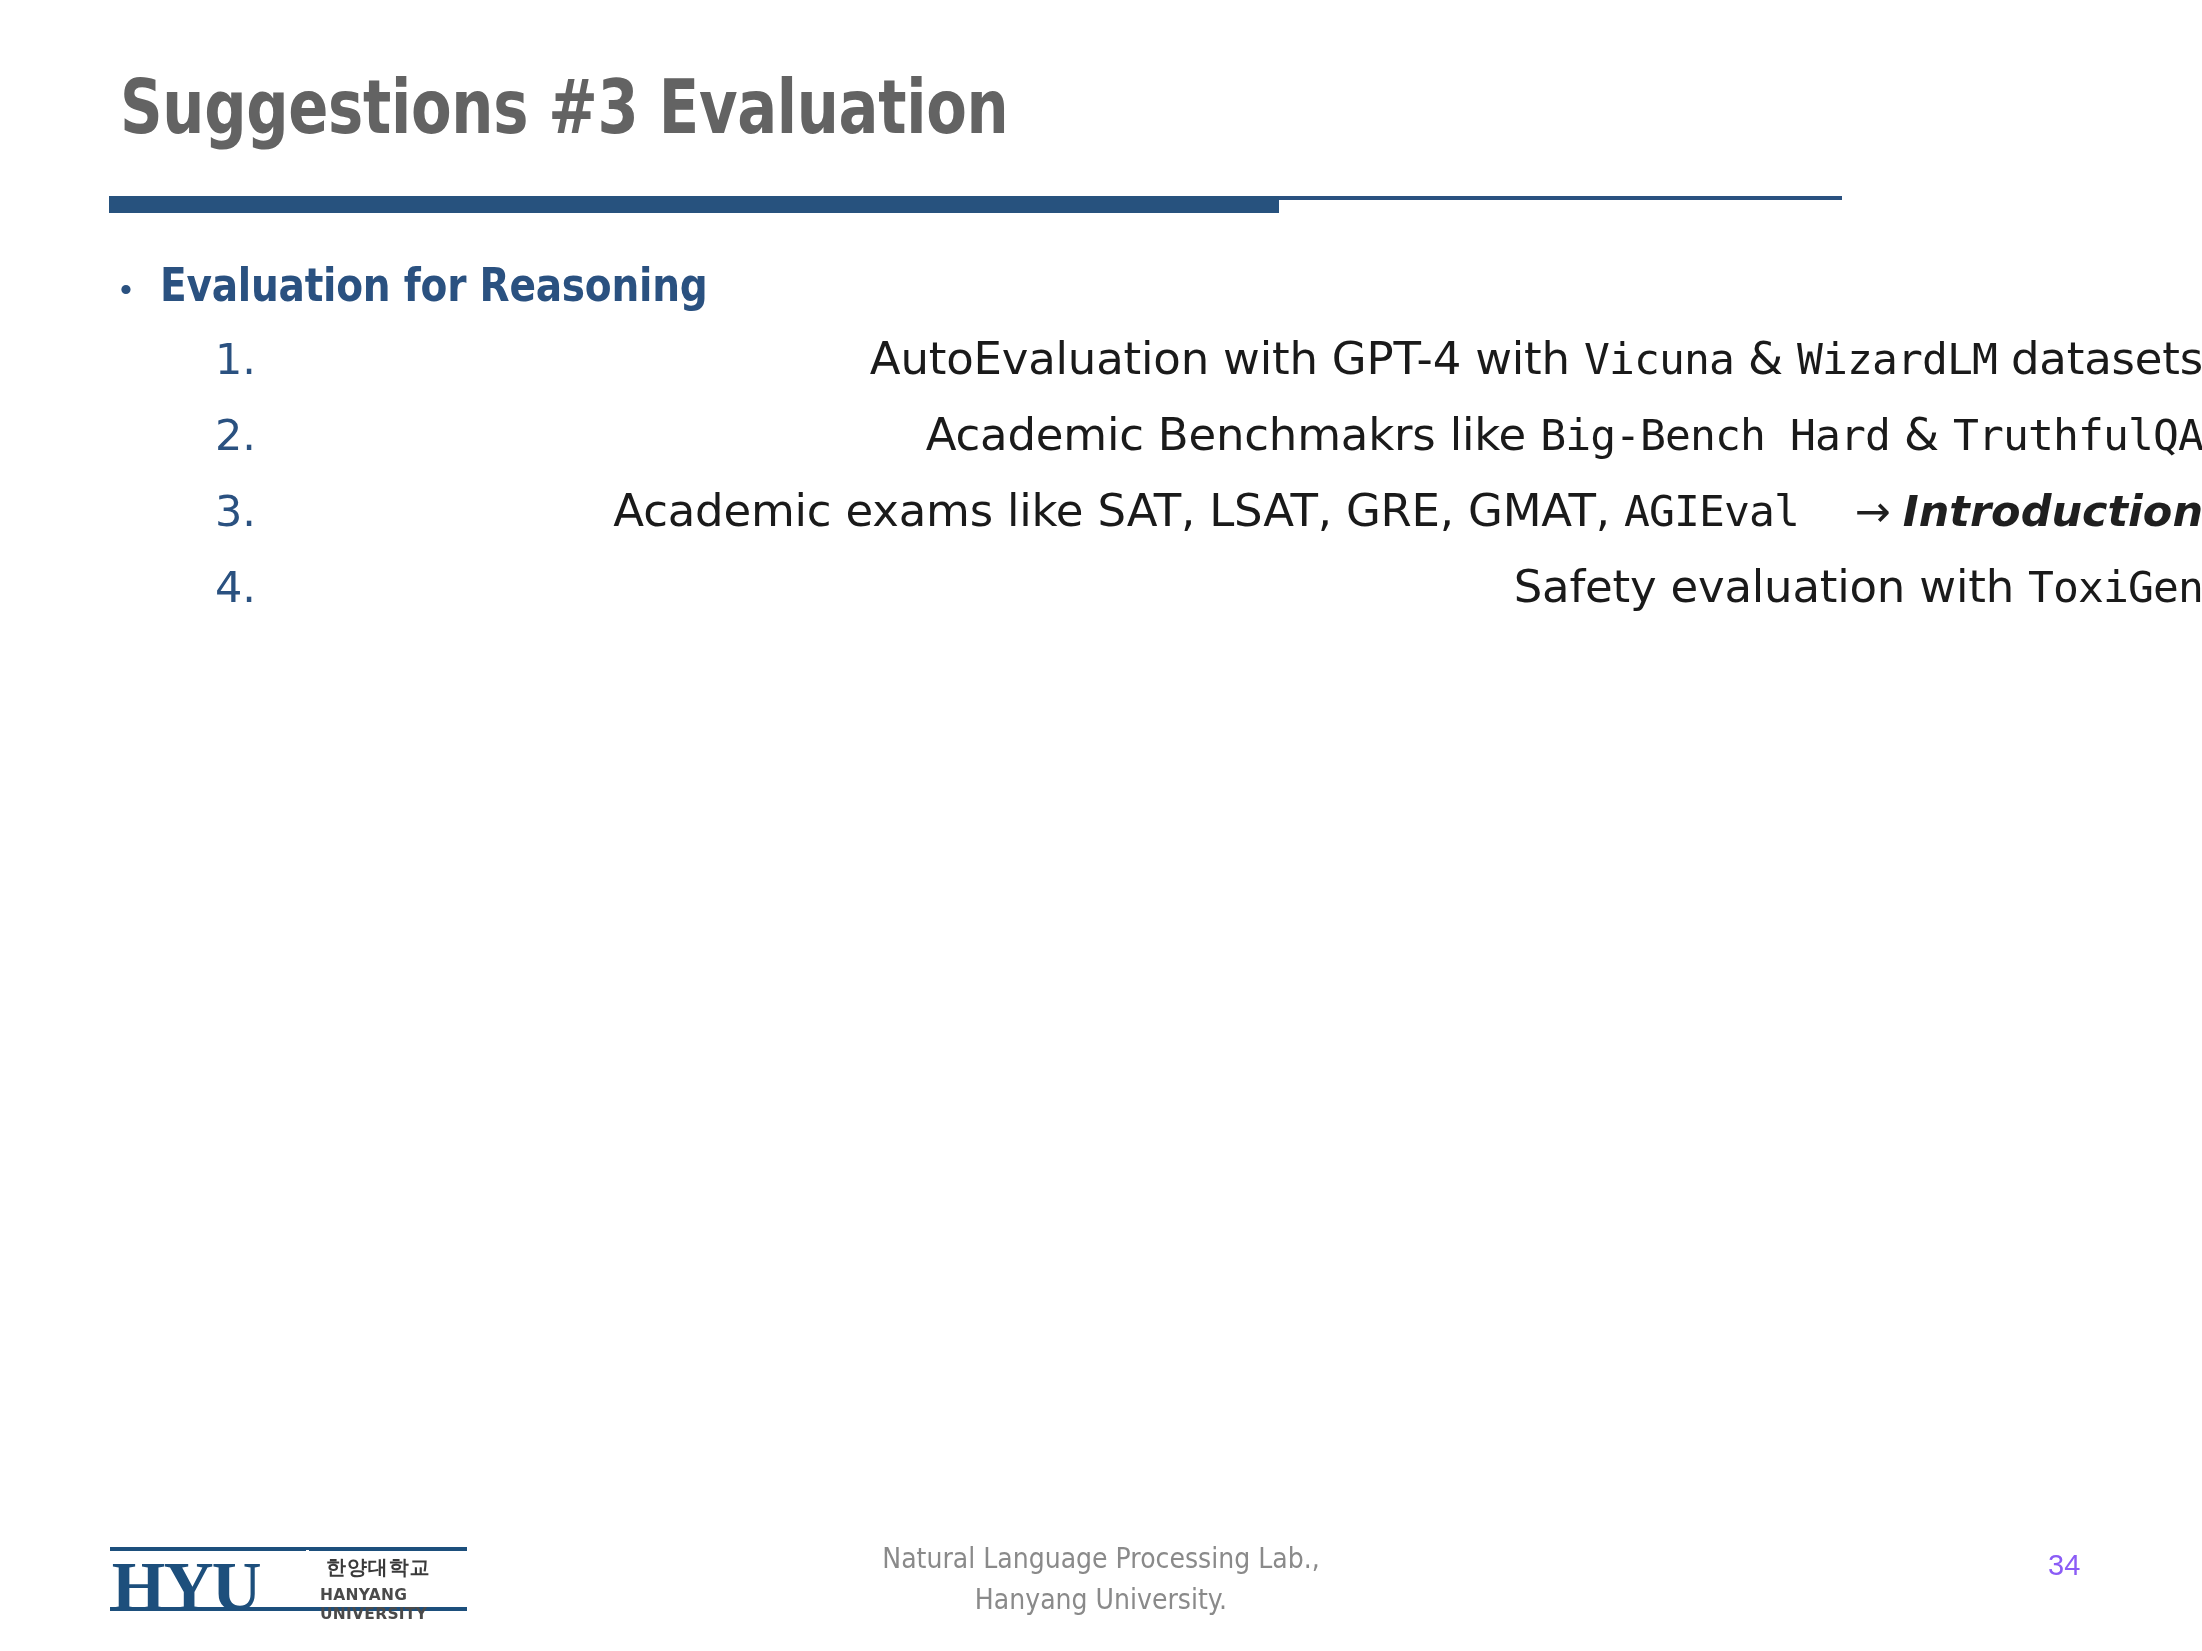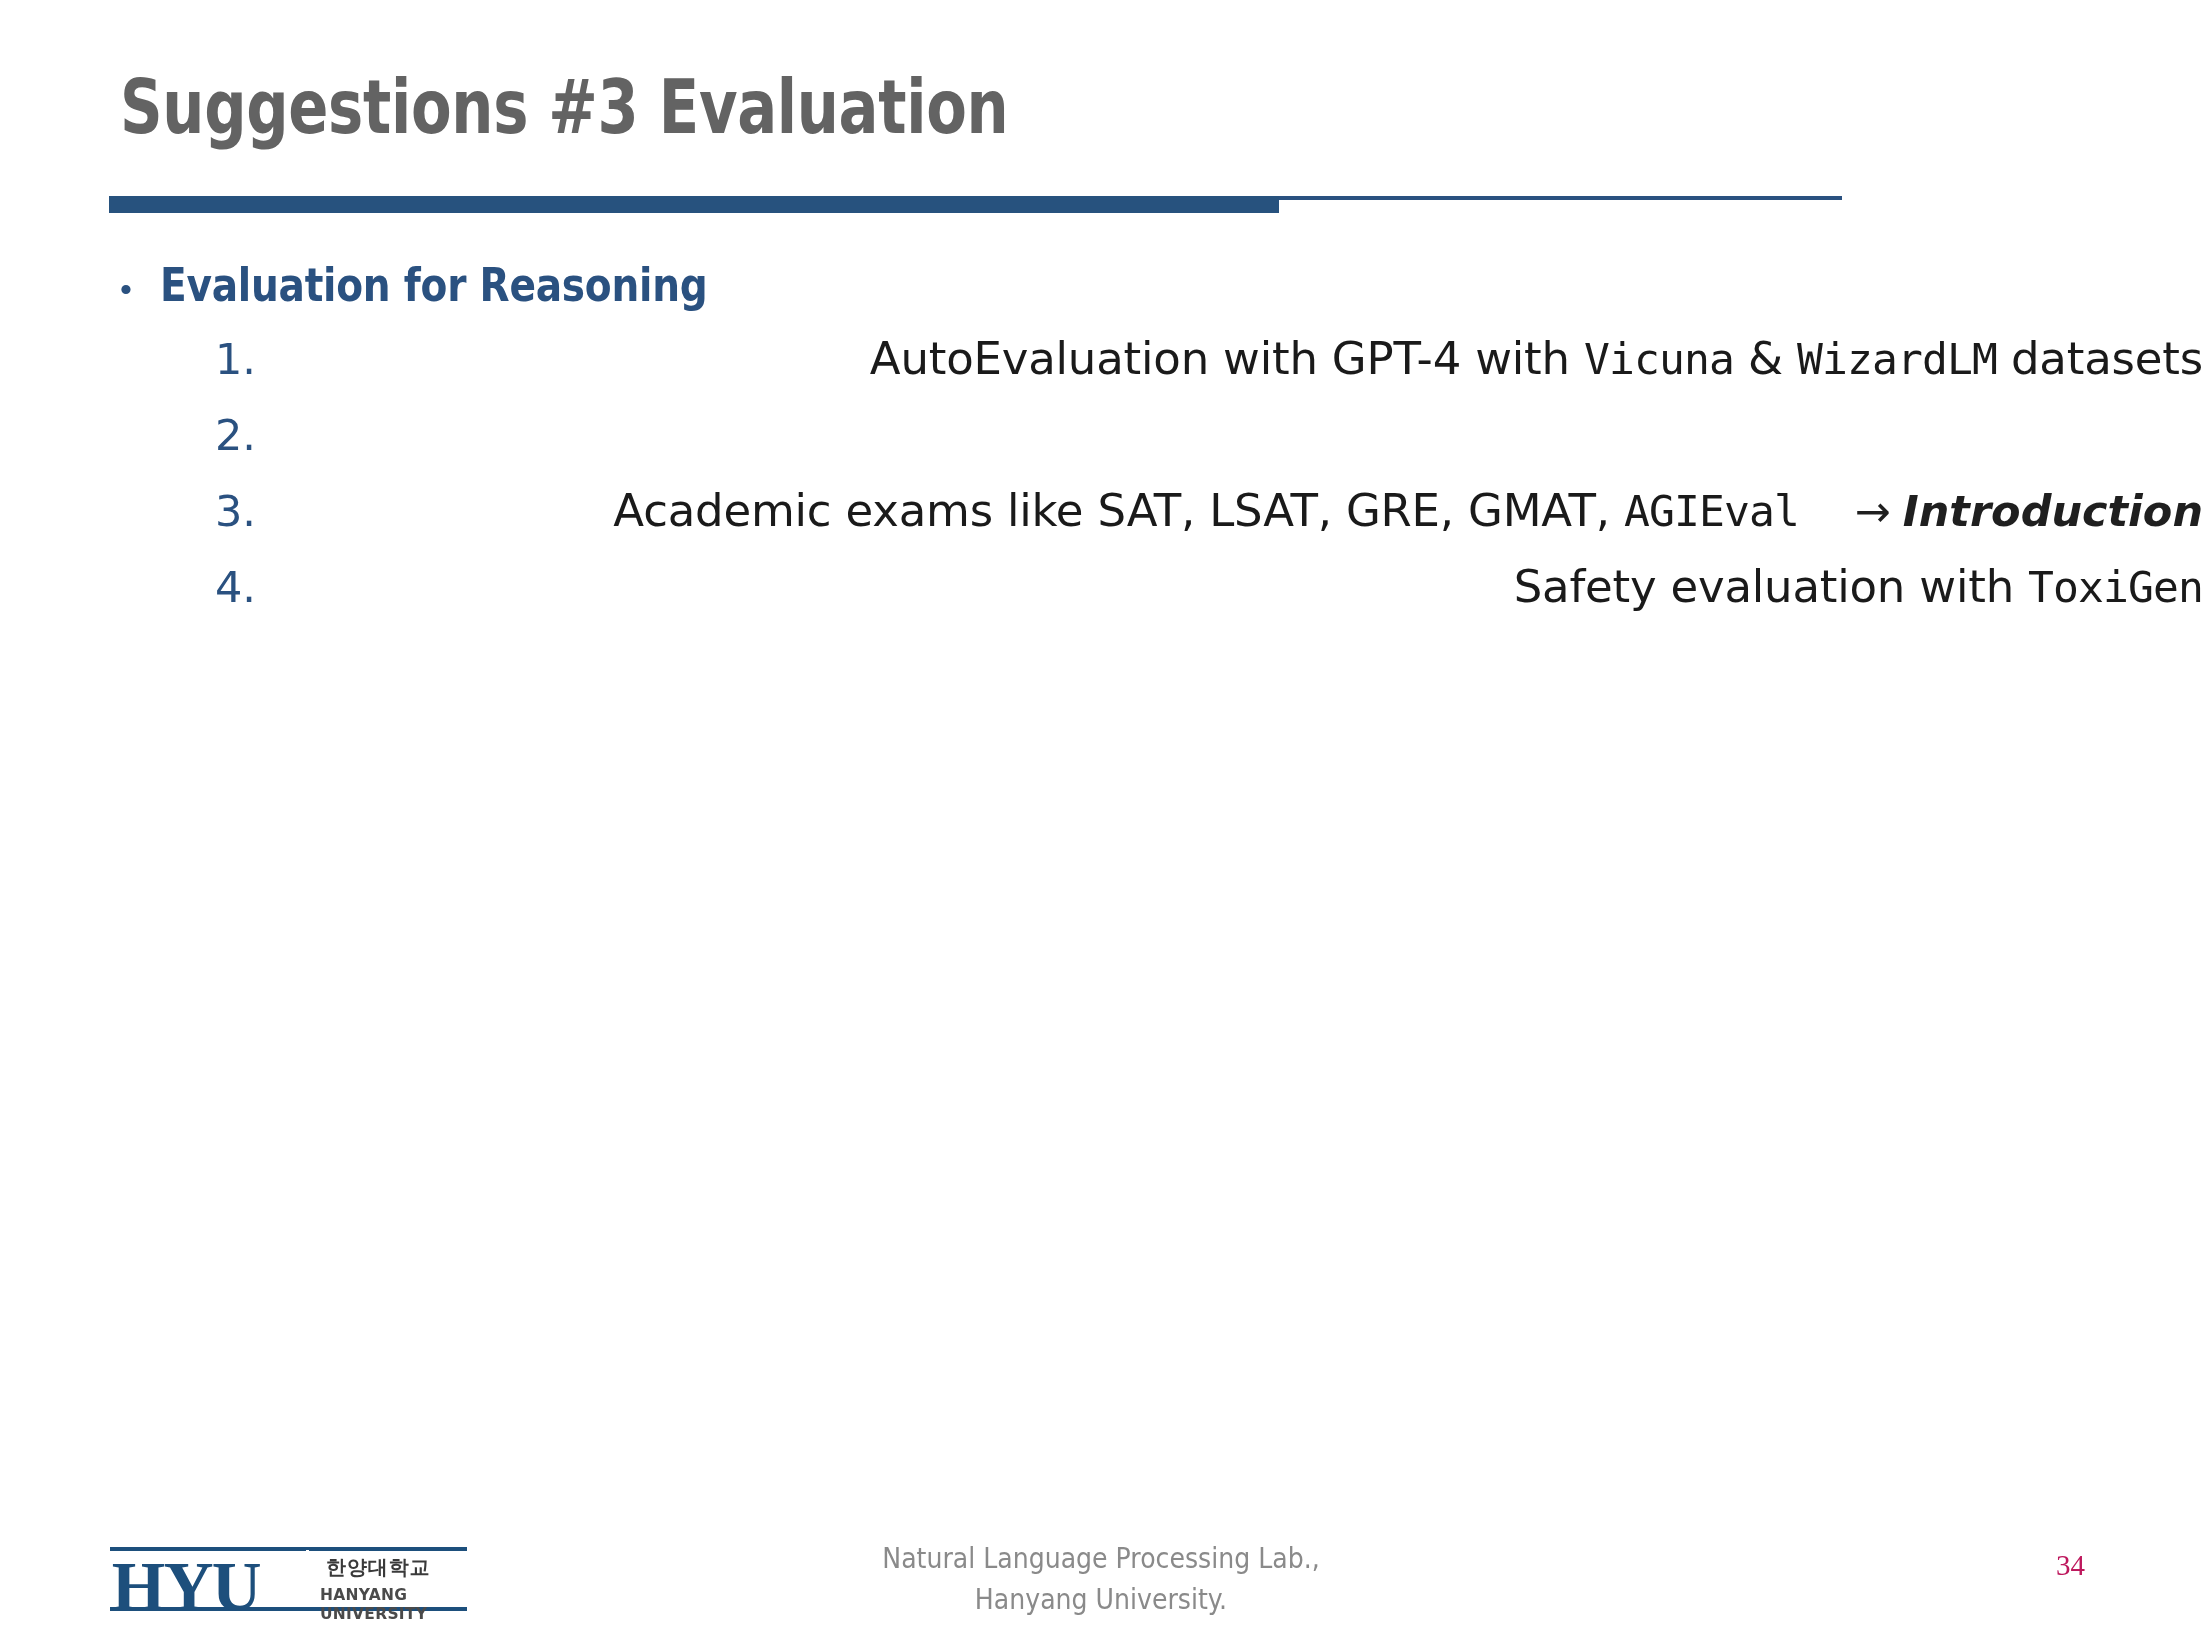--- a/index.html
+++ b/index.html
@@ -159,24 +159,23 @@
     font-size: 28px;
     line-height: 41px;
     color: #8a8a8a;
     transform: scaleX(0.9);
     transform-origin: center top;
   }
   .page-num {
     position: absolute;
     left: 2048px;
     top: 1549px;
-    font-family: Liberation Serif, serif;
+    font-family: Liberation Sans, sans-serif;
     font-size: 29px;
-    color: #be185d;
-    margin-left: 8px;
+    color: #8b5cf6;
   }
 
   
   .logo {
     position: absolute;
     left: 110px;
     top: 1533px;
     width: 357px;
     height: 88px;
   }
@@ -254,20 +253,23 @@
 
       <li class="l2">
         <span class="l2-num">1.</span>
         <span class="l2-body">
           <span class="l2-line"><span>AutoEvaluation with GPT-4 with </span><span class="mono">Vicuna</span><span> &amp; </span><span class="mono">WizardLM</span><span> datasets</span></span>
         </span>
       </li>
 
       <li class="l2">
         <span class="l2-num">2.</span>
+        <span class="l2-body">
+          <span class="l2-line"><span>Academic Benchmakrs like </span><span class="mono">Big-Bench Hard</span><span> &amp; </span><span class="mono">TruthfulQA</span></span>
+        </span>
       </li>
 
       <li class="l2">
         <span class="l2-num">3.</span>
         <span class="l2-body">
           <span class="l2-line"><span>Academic exams like SAT, LSAT, GRE, GMAT, </span><span class="mono">AGIEval</span></span>
           <span class="sub-line">
             <span class="arrow">→</span><span>Introduction</span>
           </span>
         </span>

